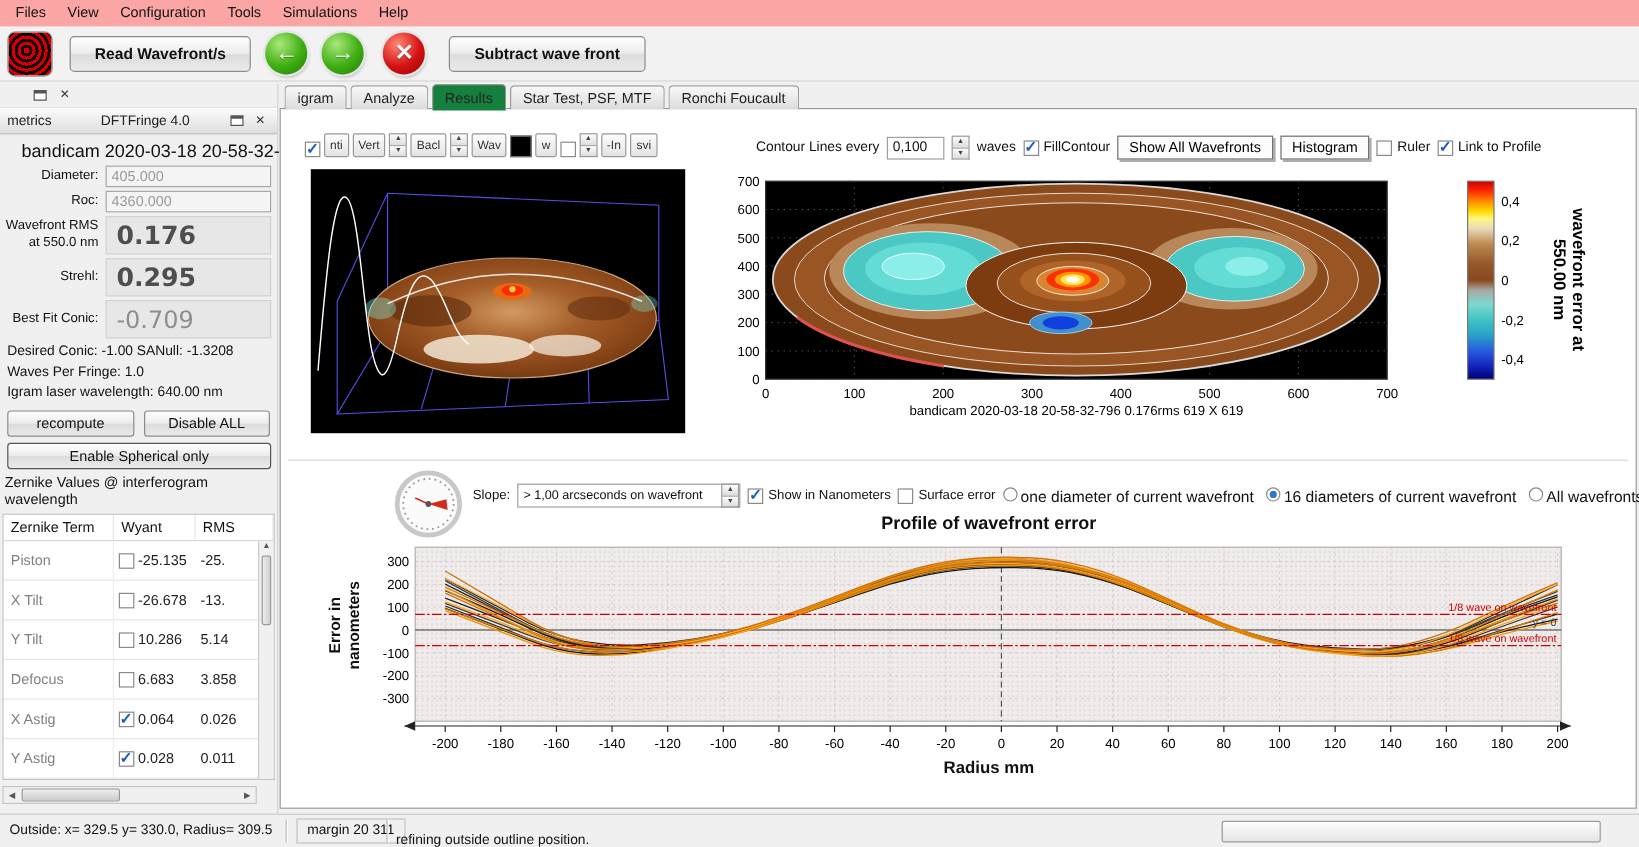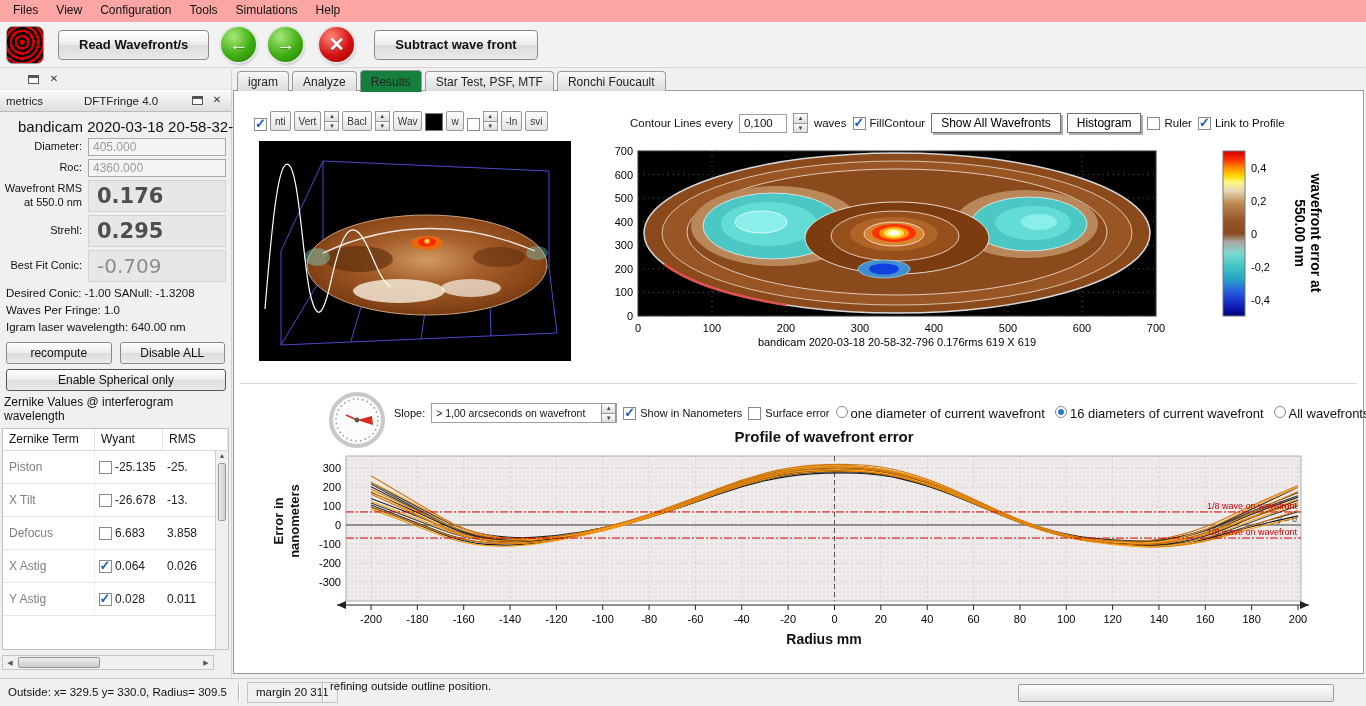--- a/index.html
+++ b/index.html
@@ -94,21 +94,21 @@
 #profTitle{position:absolute;left:380px;top:337px;width:420px;text-align:center;font-size:15px;font-weight:bold}
 #profYLabel{position:absolute;left:-2px;top:414px;width:110px;height:32px;line-height:16px;text-align:center;font-size:13px;font-weight:bold;transform:rotate(-90deg)}
 #profWrap{position:absolute;left:5px;top:360px}
 #profXLabel{position:absolute;left:380px;top:540px;width:420px;text-align:center;font-size:14px;font-weight:bold}
 
 
 #statusbar{position:absolute;left:0;top:678px;width:1366px;height:28px;background:#f0f0f0;border-top:1px solid #cacaca;font-size:11.5px}
 #sbText1{position:absolute;left:8px;top:7px}
 .sbSep{position:absolute;top:4px;width:2px;height:19px;border-left:1px solid #bbb;border-right:1px solid #fff}
 #sbBox{position:absolute;left:247px;top:3px;height:21px;border:1px solid #c4c4c4;padding:3px 8px}
-#sbText3{position:absolute;left:330px;top:1px}
+#sbText3{position:absolute;left:330px;top:15px}
 #sbProgress{position:absolute;left:1018px;top:5px;width:316px;height:18px;border:1px solid #9a9a9a;border-radius:2px;background:linear-gradient(#fdfdfd,#e4e4e4)}
 </style>
 </head>
 <body>
 
 <div id="app">
 
   <div id="menubar">
       <div class="menu-item">Files</div>
       <div class="menu-item">View</div>
@@ -189,20 +189,28 @@
             <div class="zc zval">-25.135</div>
             <div class="zc zval">-25.</div>
           </div>
           <div class="zrow">
             <div class="zc zterm">X Tilt</div>
             <div class="zc zchk">
               <span class="cb"></span>
             </div>
             <div class="zc zval">-26.678</div>
             <div class="zc zval">-13.</div>
+          </div>
+          <div class="zrow">
+            <div class="zc zterm">Y Tilt</div>
+            <div class="zc zchk">
+              <span class="cb"></span>
+            </div>
+            <div class="zc zval">10.286</div>
+            <div class="zc zval">5.14</div>
           </div>
           <div class="zrow">
             <div class="zc zterm">Defocus</div>
             <div class="zc zchk">
               <span class="cb"></span>
             </div>
             <div class="zc zval">6.683</div>
             <div class="zc zval">3.858</div>
           </div>
           <div class="zrow">

